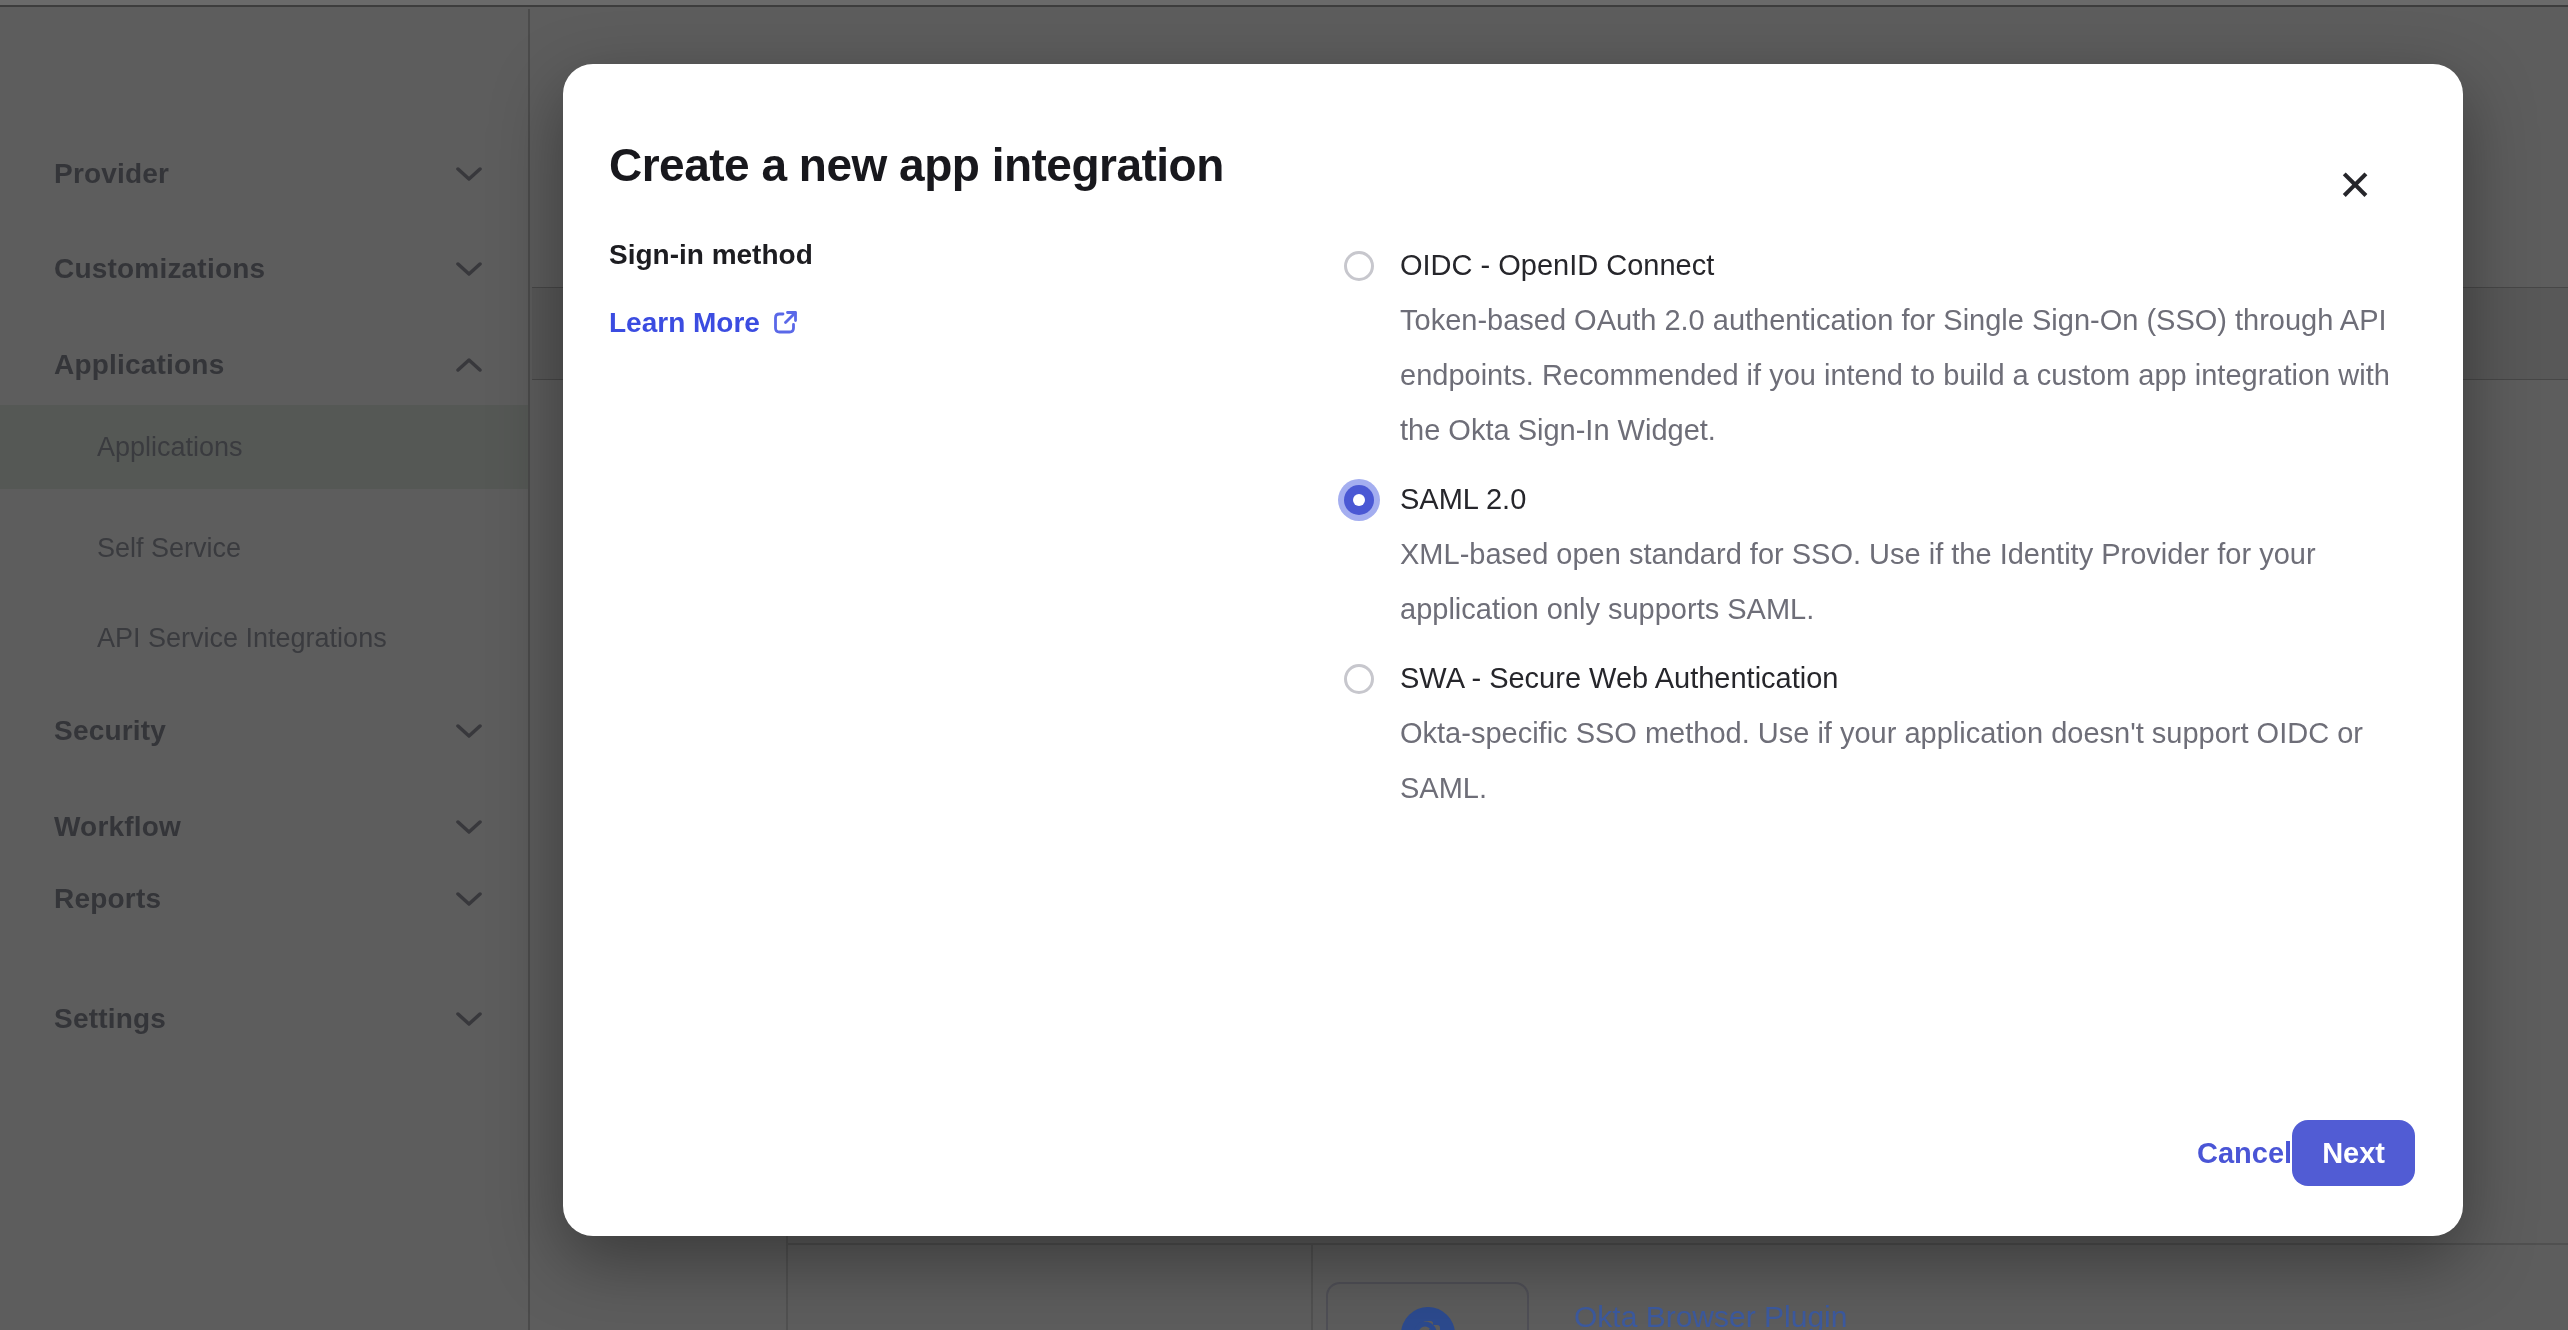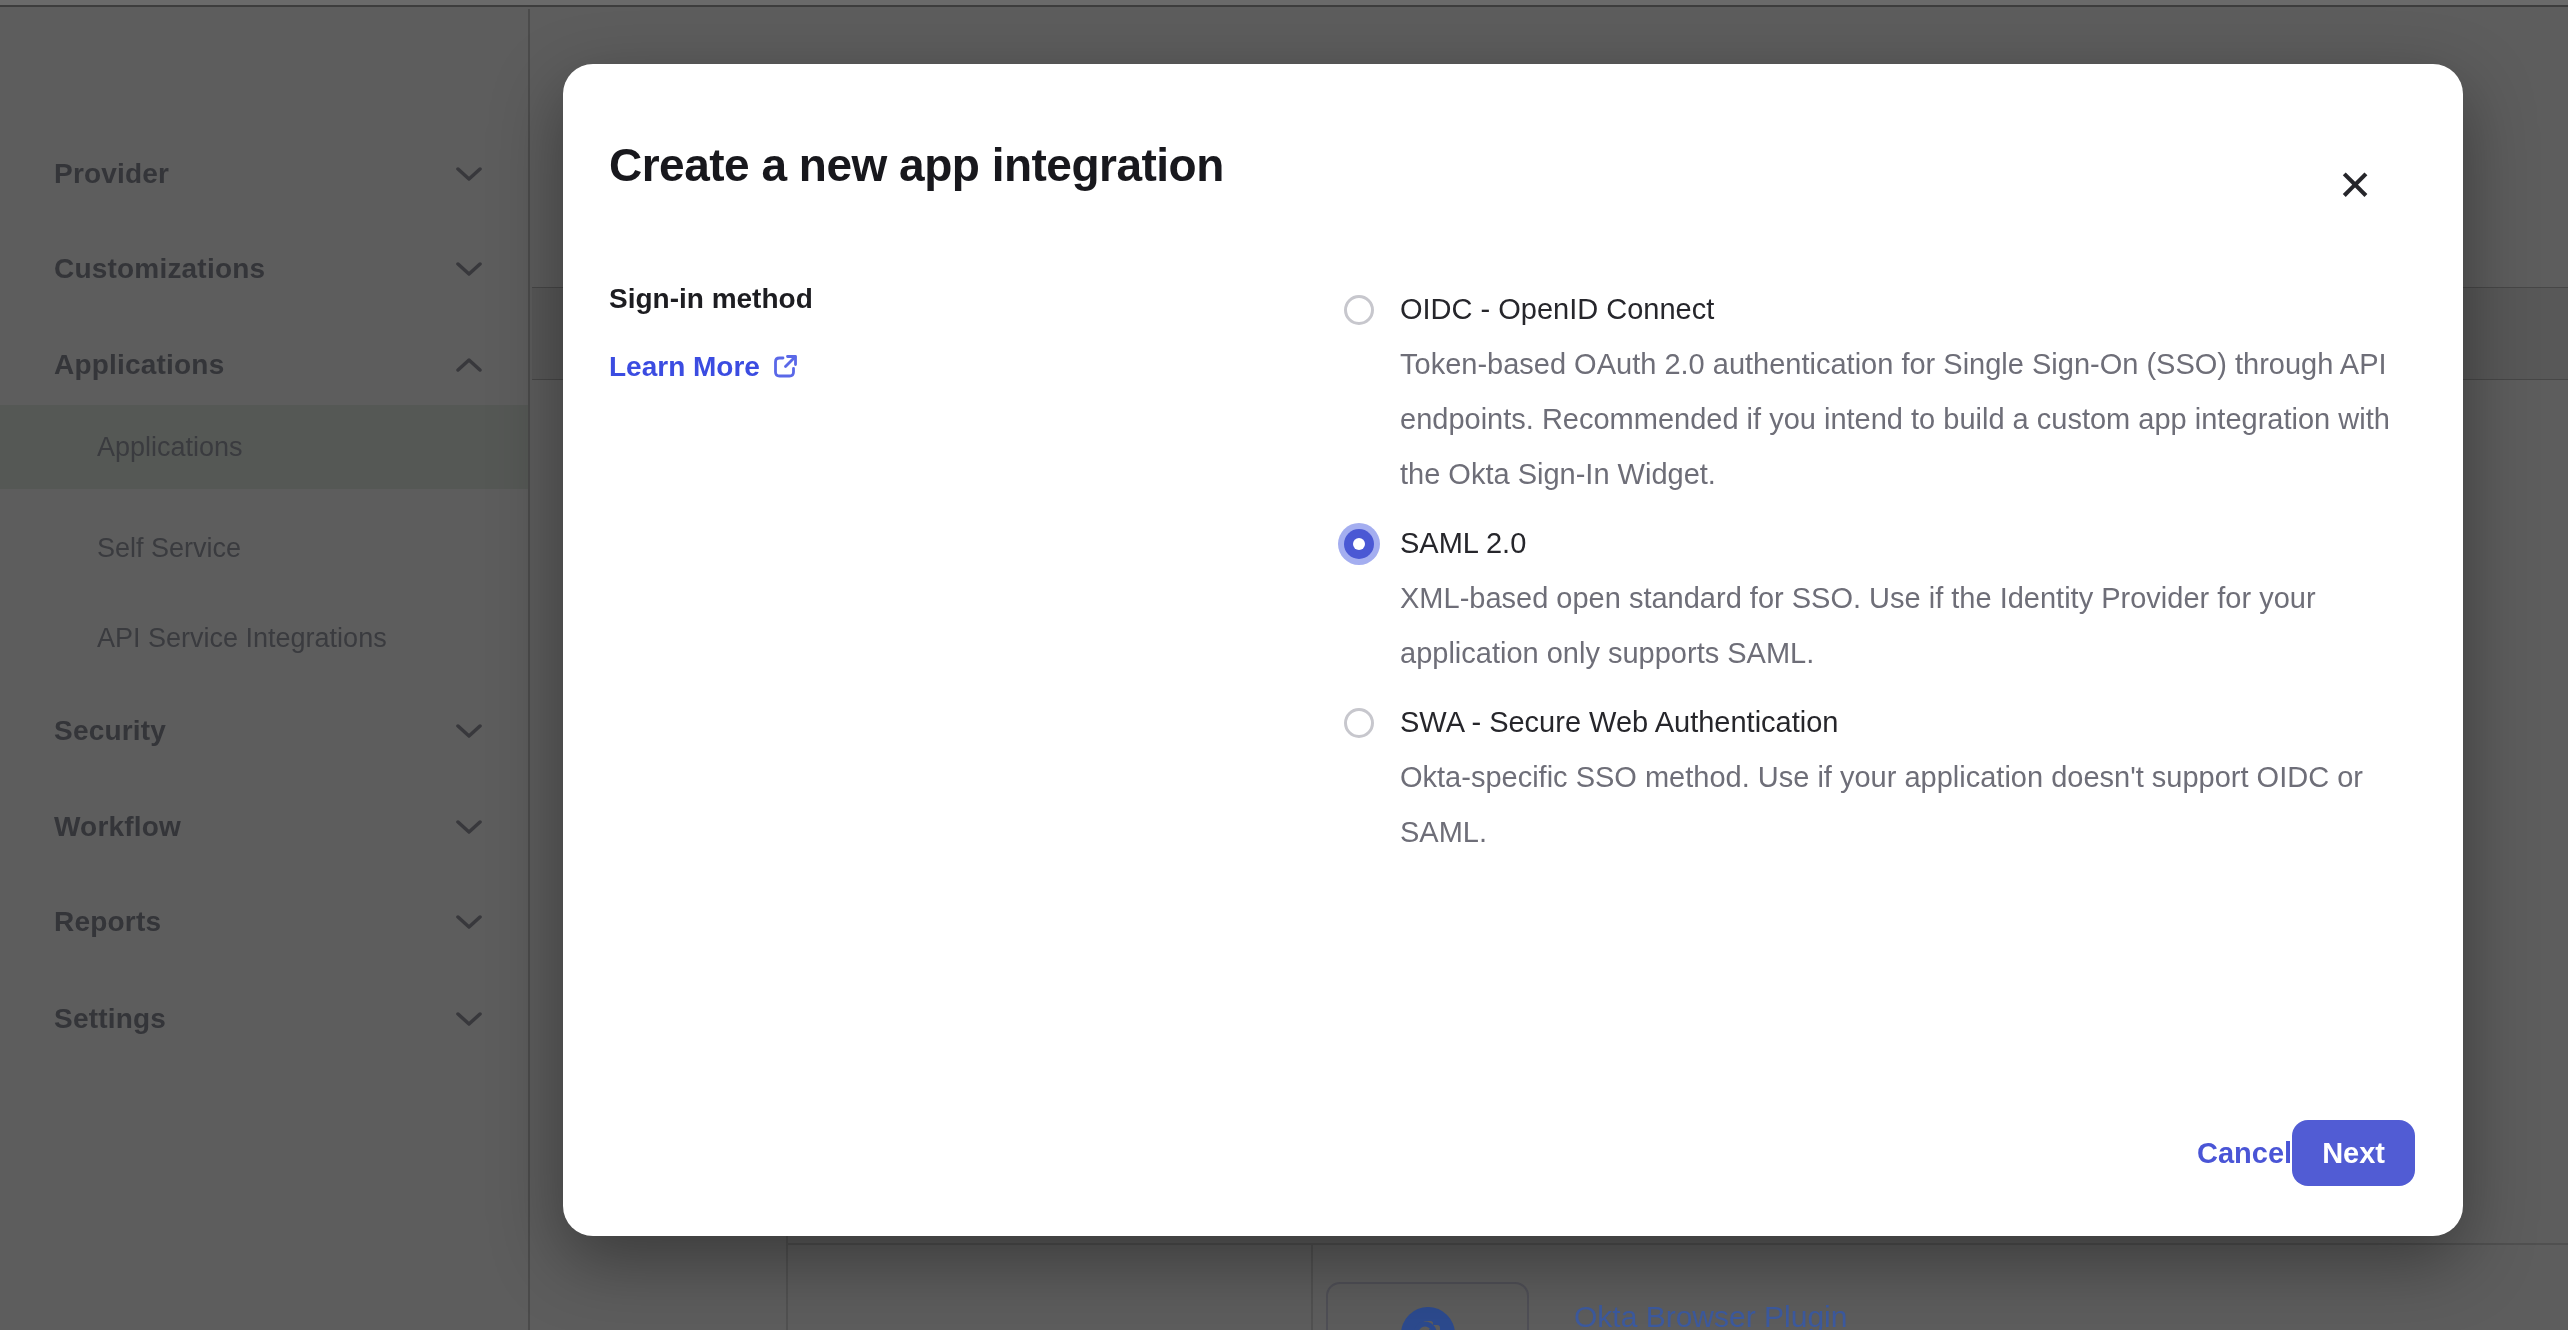--- a/index.html
+++ b/index.html
@@ -48,21 +48,21 @@
   .modal { position:absolute; left:563px; top:64px; width:1900px; height:1172px;
     background:#ffffff; border-radius:30px; box-shadow:0 24px 70px rgba(0,0,0,.38);
     padding:75px 48px 0 46px; }
   .close-btn { position:absolute; top:96px; right:82px; width:52px; height:52px;
     display:flex; align-items:center; justify-content:center; cursor:pointer;
     font-size:42px; font-weight:400; color:#26262b; line-height:1;
     background:none; border:none; }
   .modal-title { font-size:46px; font-weight:700; color:#18181d;
     letter-spacing:-.5px; line-height:1.15; }
 
-  .modal-body { display:flex; margin-top:90px; }
+  .modal-body { display:flex; margin-top:46px; }
   .col-left { width:735px; flex:0 0 auto; }
   .section-label { font-size:28px; font-weight:700; color:#1d1d21; line-height:34px; }
   .learn-more { margin-top:35px; display:inline-flex; align-items:center; gap:12px;
     font-size:28px; font-weight:700; color:#3b4ce1; cursor:pointer; text-decoration:none; }
   .ext-icon { width:27px; height:27px; }
   .ext-icon path { fill:none; stroke:#5a68e8; stroke-width:2.8;
     stroke-linecap:round; stroke-linejoin:round; }
 
   .col-right { flex:1; display:flex; flex-direction:column; gap:14px; }
   .option { display:flex; align-items:flex-start; cursor:pointer; }
@@ -123,21 +123,21 @@
       <svg class="chev" viewBox="0 0 26 14">
           <polyline points="2,2 13,12 24,2"></polyline>
         </svg>
     </div>
     <div class="nav-item" style="top:790px">
       <span class="label">Workflow</span>
       <svg class="chev" viewBox="0 0 26 14">
           <polyline points="2,2 13,12 24,2"></polyline>
         </svg>
     </div>
-    <div class="nav-item" style="top:885px">
+    <div class="nav-item" style="top:862px">
       <span class="label">Reports</span>
       <svg class="chev" viewBox="0 0 26 14">
           <polyline points="2,2 13,12 24,2"></polyline>
         </svg>
     </div>
     <div class="nav-item" style="top:982px">
       <span class="label">Settings</span>
       <svg class="chev" viewBox="0 0 26 14">
           <polyline points="2,2 13,12 24,2"></polyline>
         </svg>

